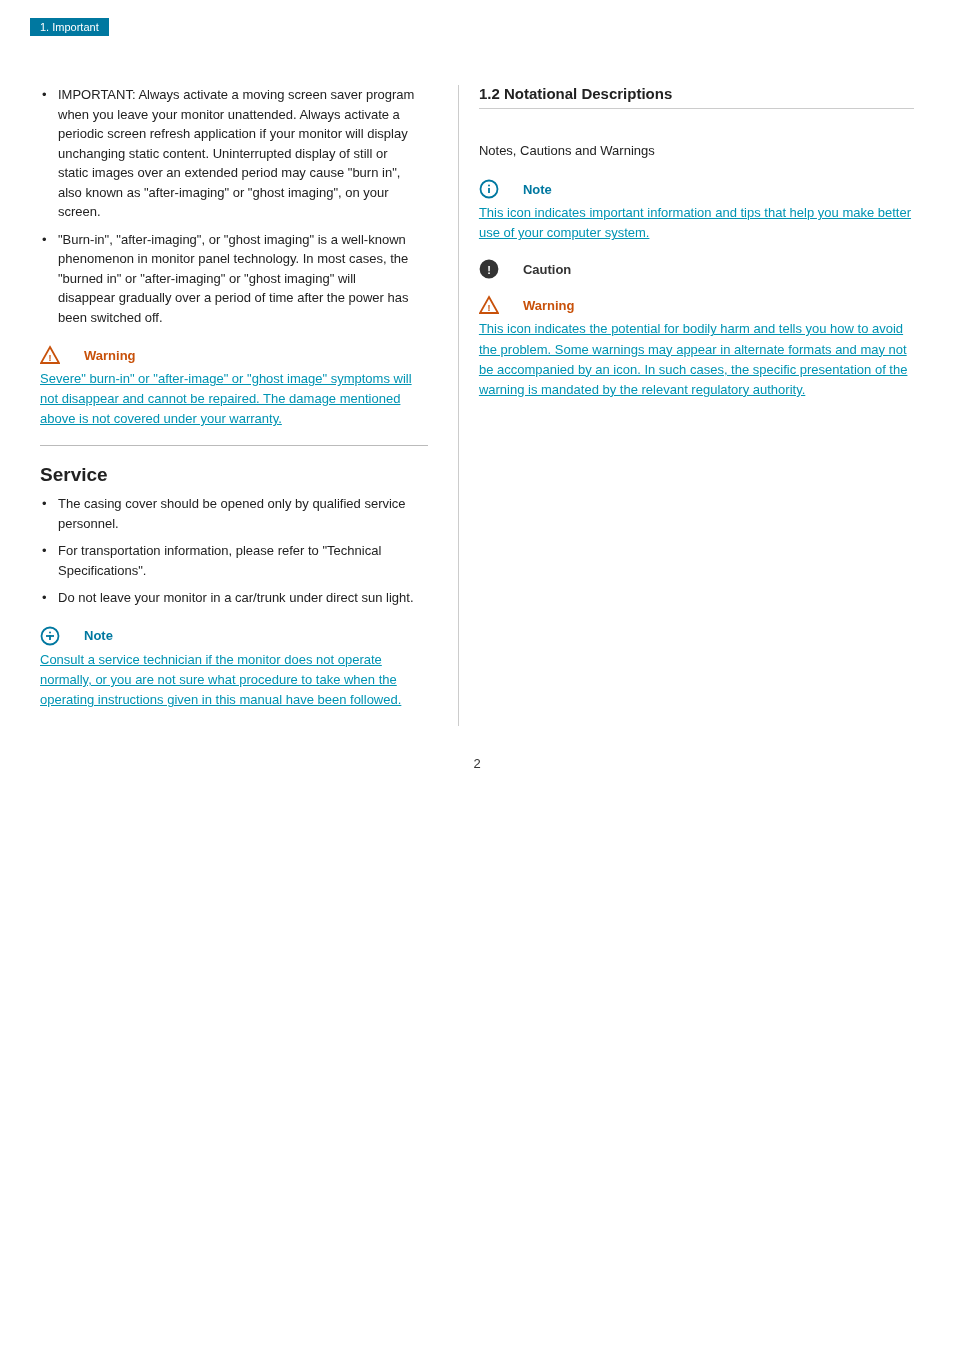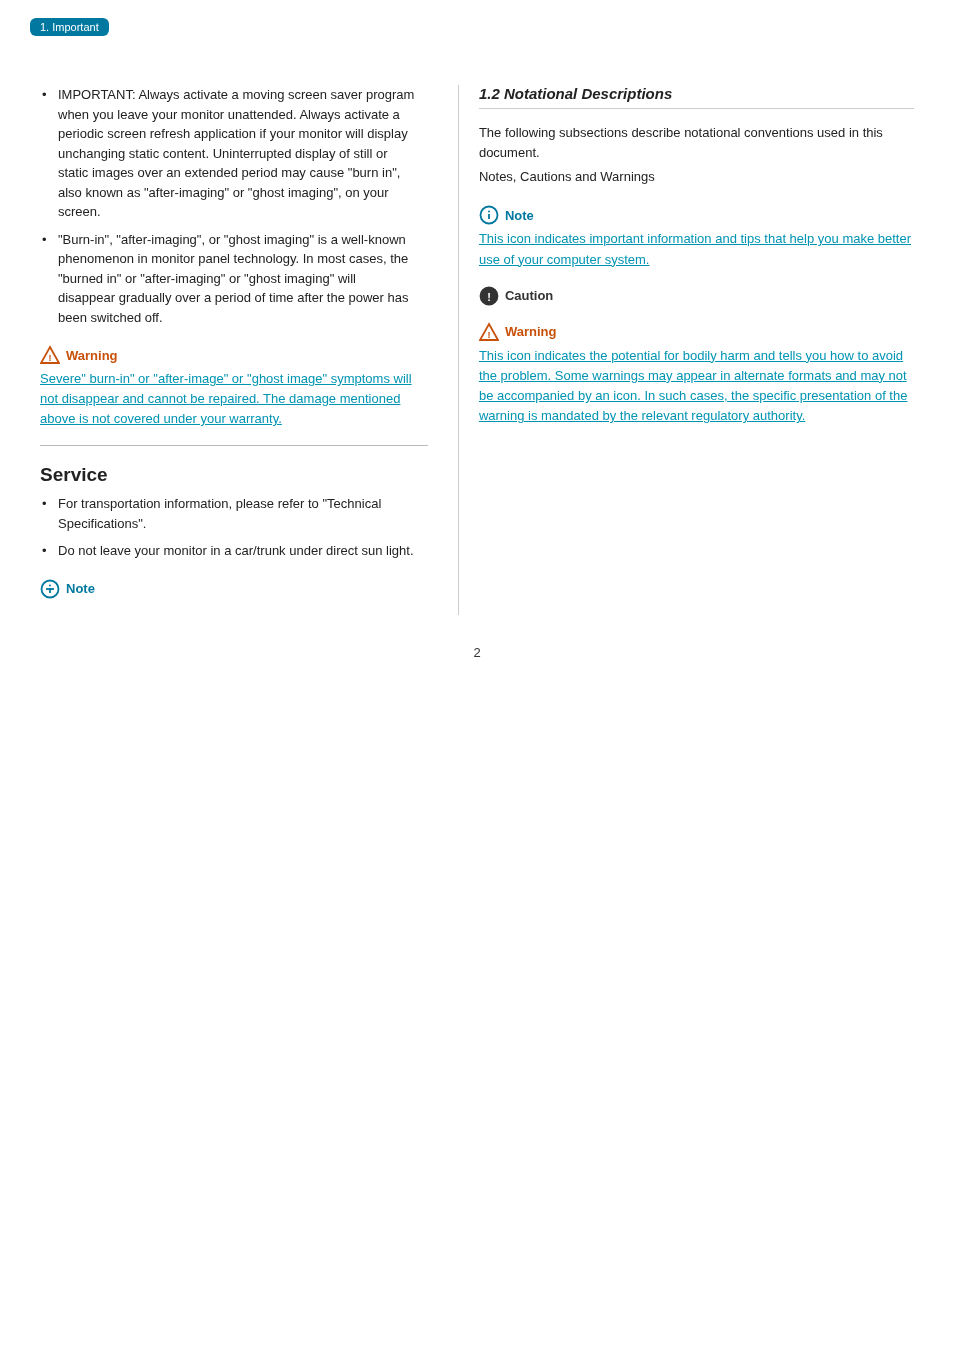--- a/index.html
+++ b/index.html
@@ -19,21 +19,21 @@
     }
     
     .breadcrumb-tab {
       position: absolute;
       top: 18px;
       left: 30px;
       background: #0078a0;
       color: #fff;
       font-size: 11px;
       padding: 3px 10px;
-      border-radius: 6px;
+      border-radius: 0;
     }
     
     .columns {
       display: flex;
       margin-top: 55px;
       width: 100%;
     }
     .col-left {
       width: 48%;
       padding: 0 30px 0 40px;
@@ -61,21 +61,21 @@
       left: 2px;
       top: 0;
     }
     
     .notice-block {
       margin: 16px 0;
     }
     .notice-header {
       display: flex;
       align-items: center;
-      gap: 6px;
+      gap: 24px;
       font-weight: bold;
       margin-bottom: 4px;
     }
     .notice-header.warning-color { color: #c8510a; }
     .notice-header.note-color { color: #0078a0; }
     .notice-header.caution-color { color: #333; }
     .notice-text {
       line-height: 1.55;
     }
     .notice-text.cyan { color: #0094b3; text-decoration: underline; }
@@ -112,24 +112,23 @@
     
     .section-title {
       font-weight: bold;
       margin: 18px 0 8px 0;
       font-size: 19px;
     }
     
     .right-heading {
       font-size: 15px;
       font-weight: bold;
-      margin-bottom: 14px;
+      margin-bottom: 32px;
       padding-bottom: 6px;
       border-bottom: 1px solid #ccc;
-      font-style: italic;
     }
     .right-body p {
       line-height: 1.55;
       margin-bottom: 4px;
     }
     
     .page-number {
       text-align: center;
       margin-top: 30px;
       font-size: 13px;
@@ -169,50 +168,51 @@
           </span>
           <span>Warning</span>
         </div>
         <div class="notice-text cyan">Severe" burn-in" or "after-image" or "ghost image" symptoms will not disappear and cannot be repaired. The damage mentioned above is not covered under your warranty.</div>
       </div>
 
       <hr class="divider-line">
 
       <div class="section-title">Service</div>
       <ul class="content-list">
+        <li>The casing cover should be opened only by qualified service personnel.</li>
         <li>For transportation information, please refer to "Technical Specifications".</li>
         <li>Do not leave your monitor in a car/trunk under direct sun light.</li>
       </ul>
 
       <div class="notice-block">
         <div class="notice-header note-color">
           <span class="icon-note">
             <svg viewBox="0 0 20 20" fill="none">
               <circle cx="10" cy="10" r="8.5" stroke="#0078a0" stroke-width="1.8" fill="none"></circle>
               <line x1="6" y1="10" x2="14" y2="10" stroke="#0078a0" stroke-width="1.8"></line>
               <line x1="10" y1="6" x2="10" y2="10" stroke="#0078a0" stroke-width="0"></line>
 
               <circle cx="10" cy="6.5" r="1" fill="#0078a0"></circle>
               <line x1="10" y1="9" x2="10" y2="14" stroke="#0078a0" stroke-width="1.8"></line>
             </svg>
           </span>
           <span>Note</span>
         </div>
+        <div class="notice-text cyan">Consult a service technician if the monitor does not operate normally, or you are not sure what procedure to take when the operating instructions given in this manual have been followed.</div>
       </div>
 
     </div>
 
     <div class="col-right">
 
       <div class="right-heading">
         <span>1.2 Notational Descriptions</span>
       </div>
 
       <div class="right-body">
-        <p>The following subsections describe notational conventions used in this document.</p>
         <p>Notes, Cautions and Warnings</p>
       </div>
 
       <div class="notice-block" style="margin-top:18px;">
         <div class="notice-header note-color">
           <span class="icon-note">
             <svg viewBox="0 0 20 20" fill="none">
               <circle cx="10" cy="10" r="8.5" stroke="#0078a0" stroke-width="1.8" fill="none"></circle>
               <circle cx="10" cy="6.5" r="1" fill="#0078a0"></circle>
               <line x1="10" y1="9" x2="10" y2="14" stroke="#0078a0" stroke-width="1.8"></line>

